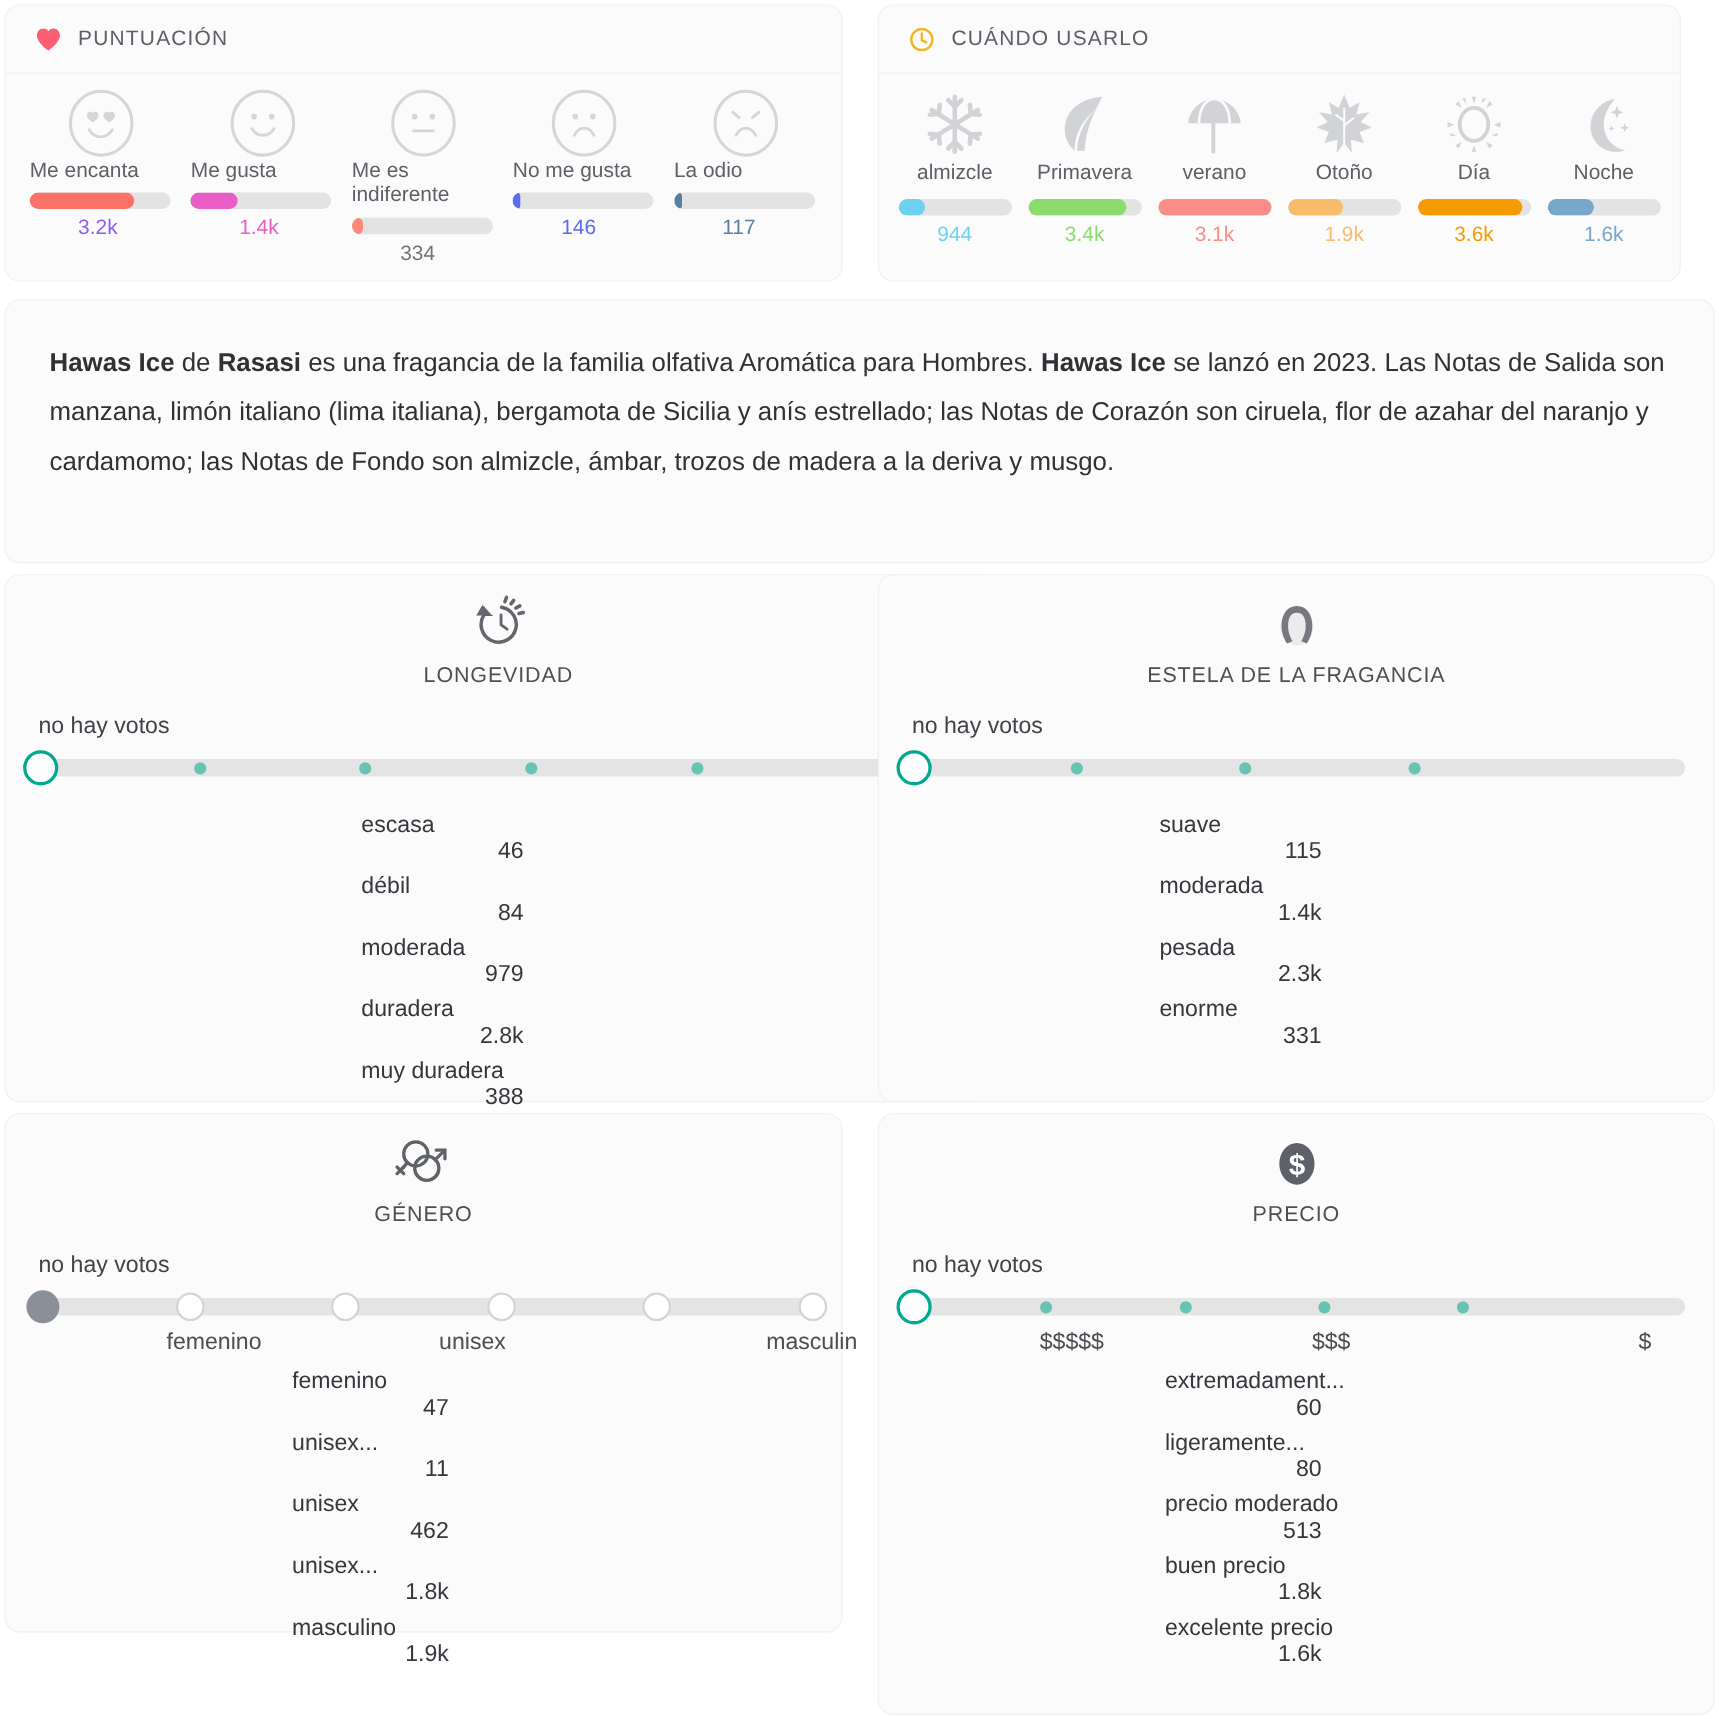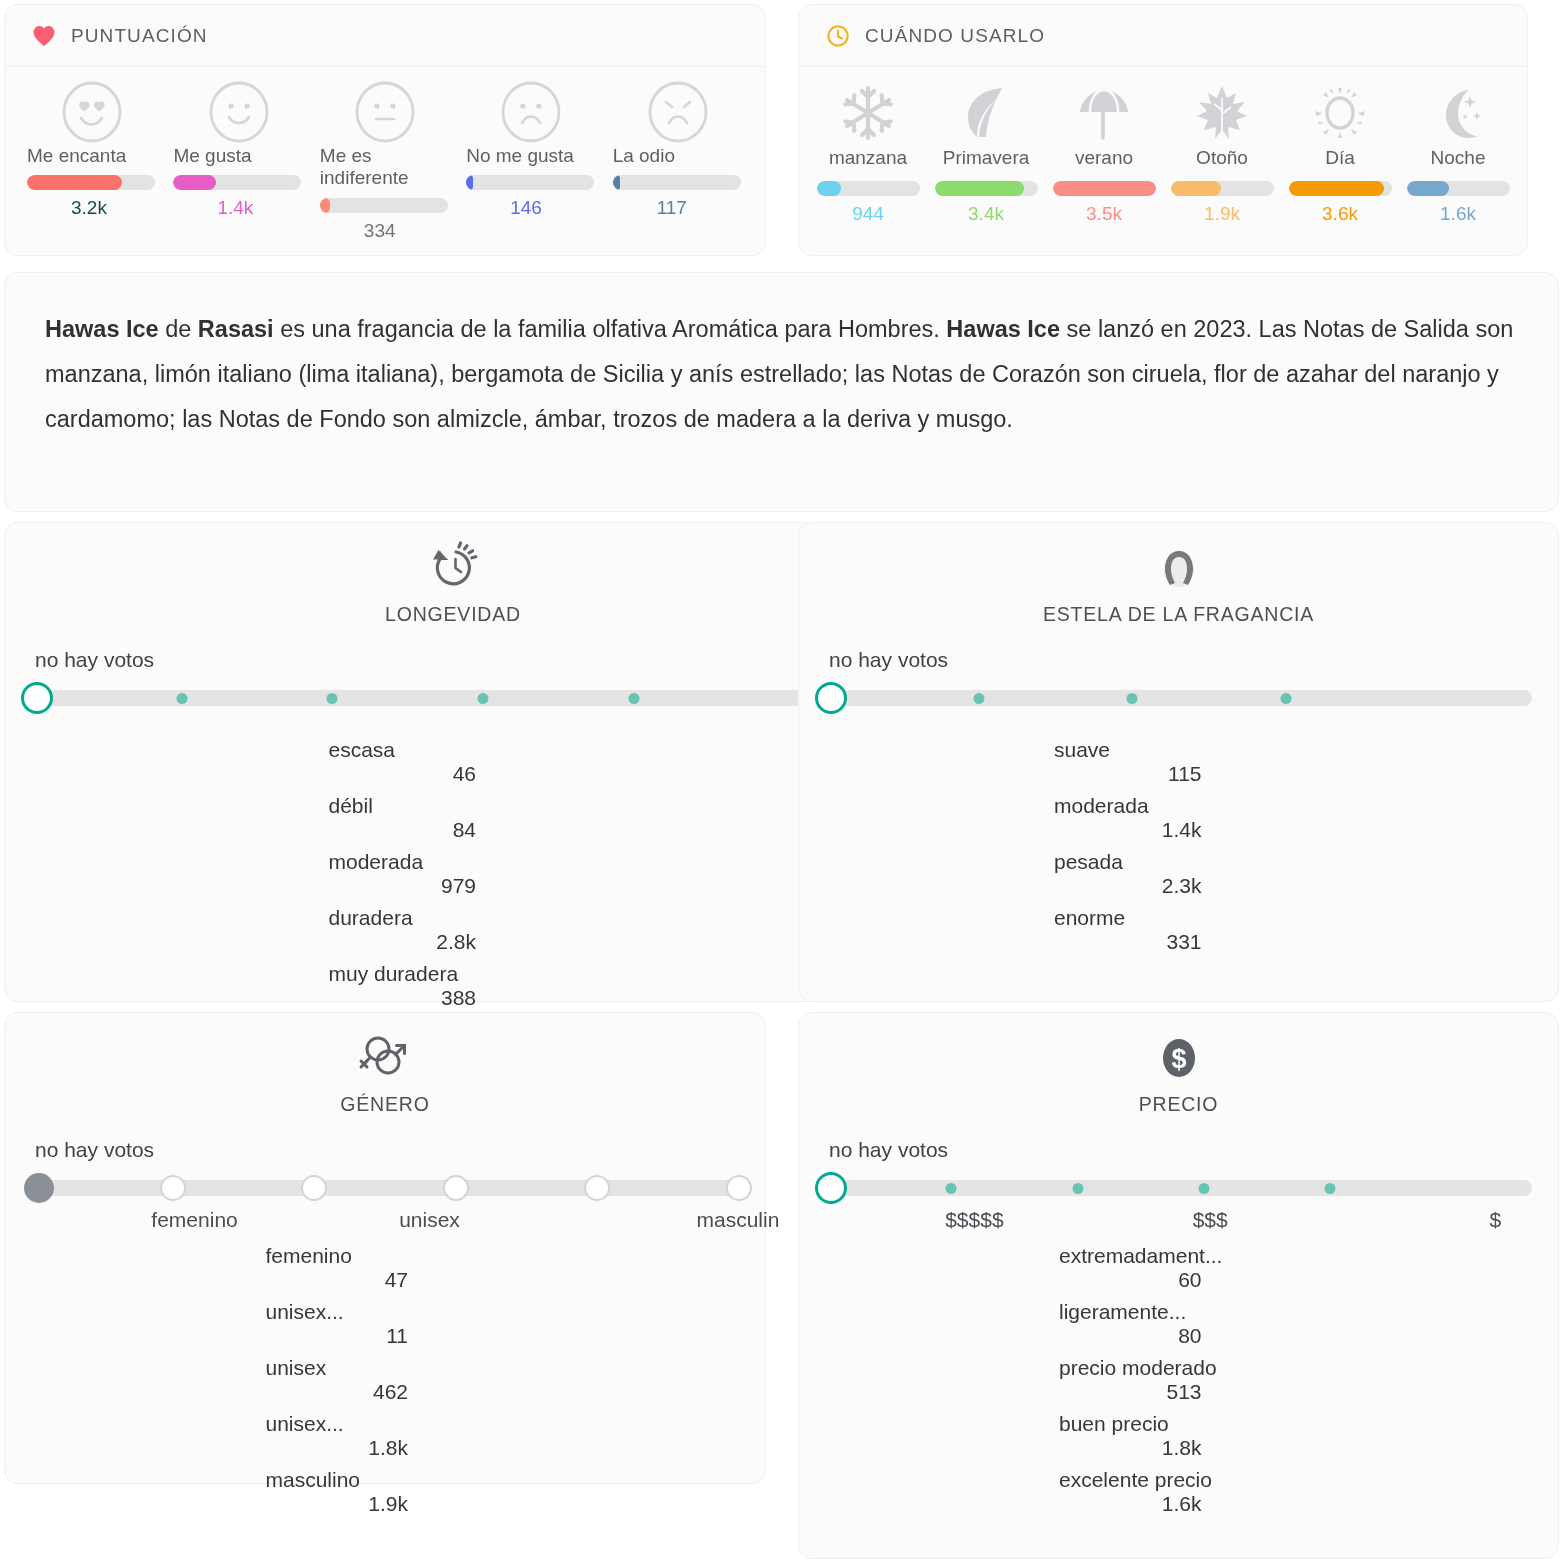--- a/index.html
+++ b/index.html
@@ -139,21 +139,21 @@
               <ellipse cx="32" cy="31" rx="28" ry="29" fill="none" stroke="#d6d6d8" stroke-width="2.8"></ellipse>
               <path d="M19 24c0-2.1 1.6-3.5 3.1-3.5 1 0 1.8.5 2.2 1.3.4-.8 1.2-1.3 2.2-1.3 1.5 0 3.1 1.4 3.1 3.5 0 3.2-5.3 6.2-5.3 6.2S19 27.2 19 24z" fill="#d6d6d8"></path>
               <path d="M34 24c0-2.1 1.6-3.5 3.1-3.5 1 0 1.8.5 2.2 1.3.4-.8 1.2-1.3 2.2-1.3 1.5 0 3.1 1.4 3.1 3.5 0 3.2-5.3 6.2-5.3 6.2S34 27.2 34 24z" fill="#d6d6d8"></path>
               <path d="M21 37c2.5 4.2 6.4 6.4 10.5 6.4S39.5 41.2 42 37" stroke="#d6d6d8" stroke-width="2.6" fill="none" stroke-linecap="round"></path>
             </svg>
           </div>
           <div class="vlabel">Me encanta</div>
           <div class="track">
             <div class="fill" style="width:74%;background:#fc7269"></div>
           </div>
-          <div class="vnum" style="color:#14532d">3.2k</div>
+          <div class="vnum" style="color:#8b5cf6">3.2k</div>
         </div>
         <div class="vote-cell">
           <div class="face">
             <svg width="64" height="62" viewBox="0 0 64 62">
               <ellipse cx="32" cy="31" rx="28" ry="29" fill="none" stroke="#d6d6d8" stroke-width="2.8"></ellipse>
               <circle cx="24" cy="25" r="2.6" fill="#d6d6d8"></circle>
               <circle cx="40" cy="25" r="2.6" fill="#d6d6d8"></circle>
               <path d="M22 36c2.4 4 6 6 10 6s7.6-2 10-6" stroke="#d6d6d8" stroke-width="2.6" fill="none" stroke-linecap="round"></path>
             </svg>
           </div>
@@ -225,21 +225,21 @@
           <div class="sicon">
             <svg width="56" height="58" viewBox="0 0 56 58">
               <g stroke="#d2d3d6" stroke-width="4.2" stroke-linecap="round">
                 <path d="M28 4v50M7 16l42 26M49 16L7 42"></path>
                 <path d="M28 13l-6-6M28 13l6-6M28 45l-6 6M28 45l6 6"></path>
                 <path d="M13.5 19.5l-8.2.8M13.5 19.5l.8-8.2M42.5 38.5l8.2-.8M42.5 38.5l-.8 8.2"></path>
                 <path d="M42.5 19.5l8.2.8M42.5 19.5l-.8-8.2M13.5 38.5l-8.2-.8M13.5 38.5l.8 8.2"></path>
               </g>
             </svg>
           </div>
-          <div class="slabel">manzana</div>
+          <div class="slabel">almizcle</div>
           <div class="track">
             <div class="fill" style="width:24%;background:#6ed2ef"></div>
           </div>
           <div class="snum" style="color:#6ed2ef">944</div>
         </div>
         <div class="season-cell">
           <div class="sicon">
             <svg width="48" height="58" viewBox="0 0 48 58">
               <path d="M40 4C18 6 6 18 6 34c0 8 4 15 9 19 0-14 6-28 23-41C26 22 18 36 17 53h7C25 32 34 16 40 4z" fill="#d2d3d6"></path>
             </svg>
@@ -255,21 +255,21 @@
             <svg width="56" height="58" viewBox="0 0 56 58">
               <path d="M28 6C15 6 5 17 4 28h48C51 17 41 6 28 6z" fill="#d2d3d6"></path>
               <path d="M14 28c0-13 6-22 14-22s14 9 14 22" fill="none" stroke="#fbfbfb" stroke-width="2.4"></path>
               <path d="M27 28v26" stroke="#d2d3d6" stroke-width="3.6" stroke-linecap="round"></path>
             </svg>
           </div>
           <div class="slabel">verano</div>
           <div class="track">
             <div class="fill" style="width:100%;background:#fa8e86"></div>
           </div>
-          <div class="snum" style="color:#fa8e86">3.5k</div>
+          <div class="snum" style="color:#fa8e86">3.1k</div>
         </div>
         <div class="season-cell">
           <div class="sicon">
             <svg width="54" height="58" viewBox="0 0 54 58">
               <path d="M27 2l5 12 9-5-3 11 12-2-8 9 10 5-11 4 4 10-12-3 1 12-7-9-7 9 1-12-12 3 4-10-11-4 10-5-8-9 12 2-3-11 9 5z" fill="#d2d3d6"></path>
               <path d="M27 14v40M27 26l-8-6M27 30l9-7" stroke="#fbfbfb" stroke-width="1.8" fill="none"></path>
             </svg>
           </div>
           <div class="slabel">Otoño</div>
           <div class="track">

